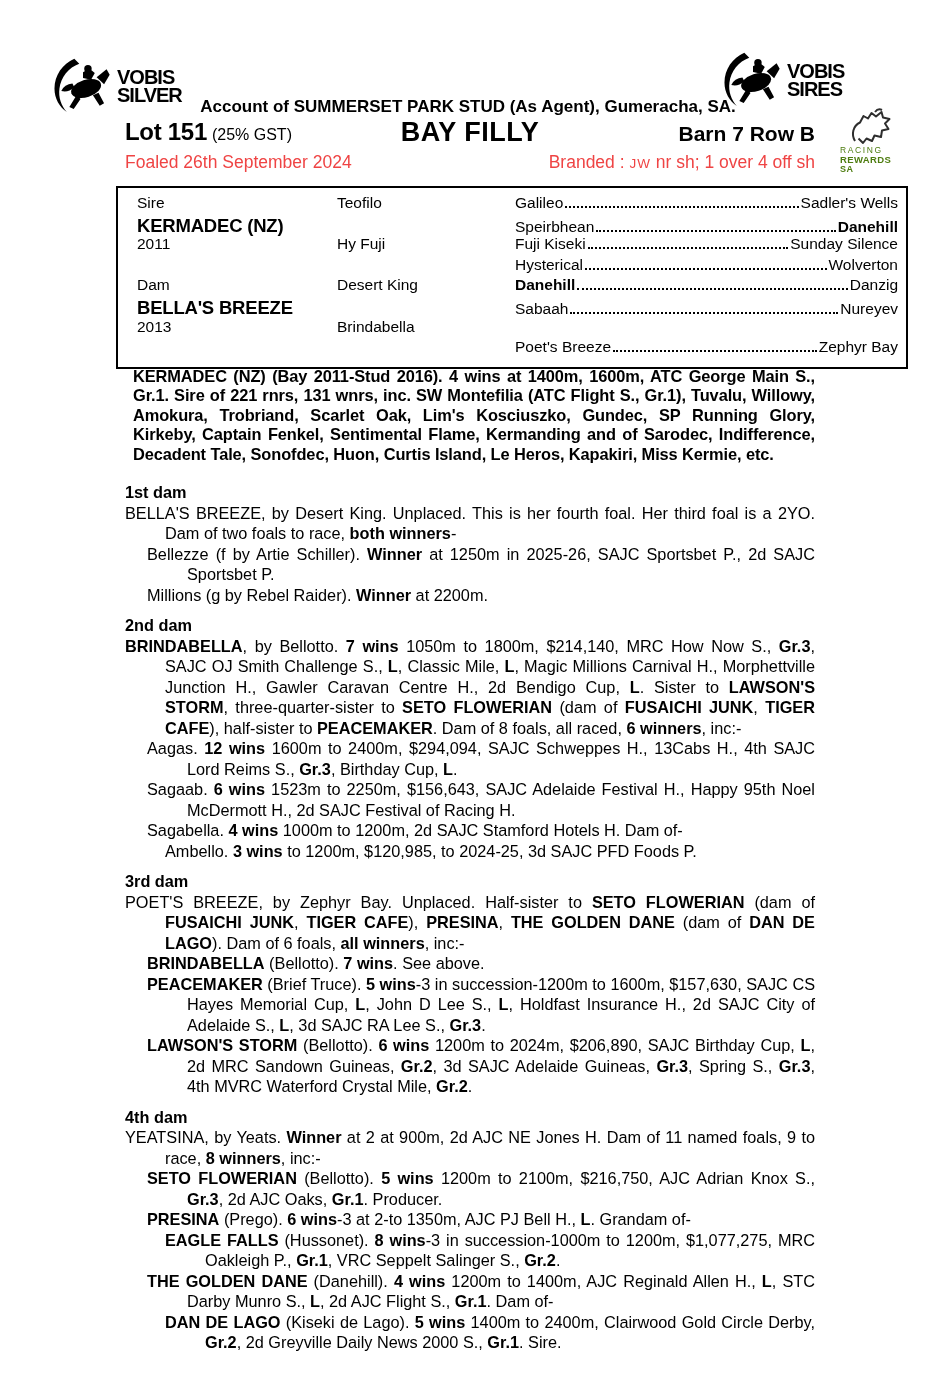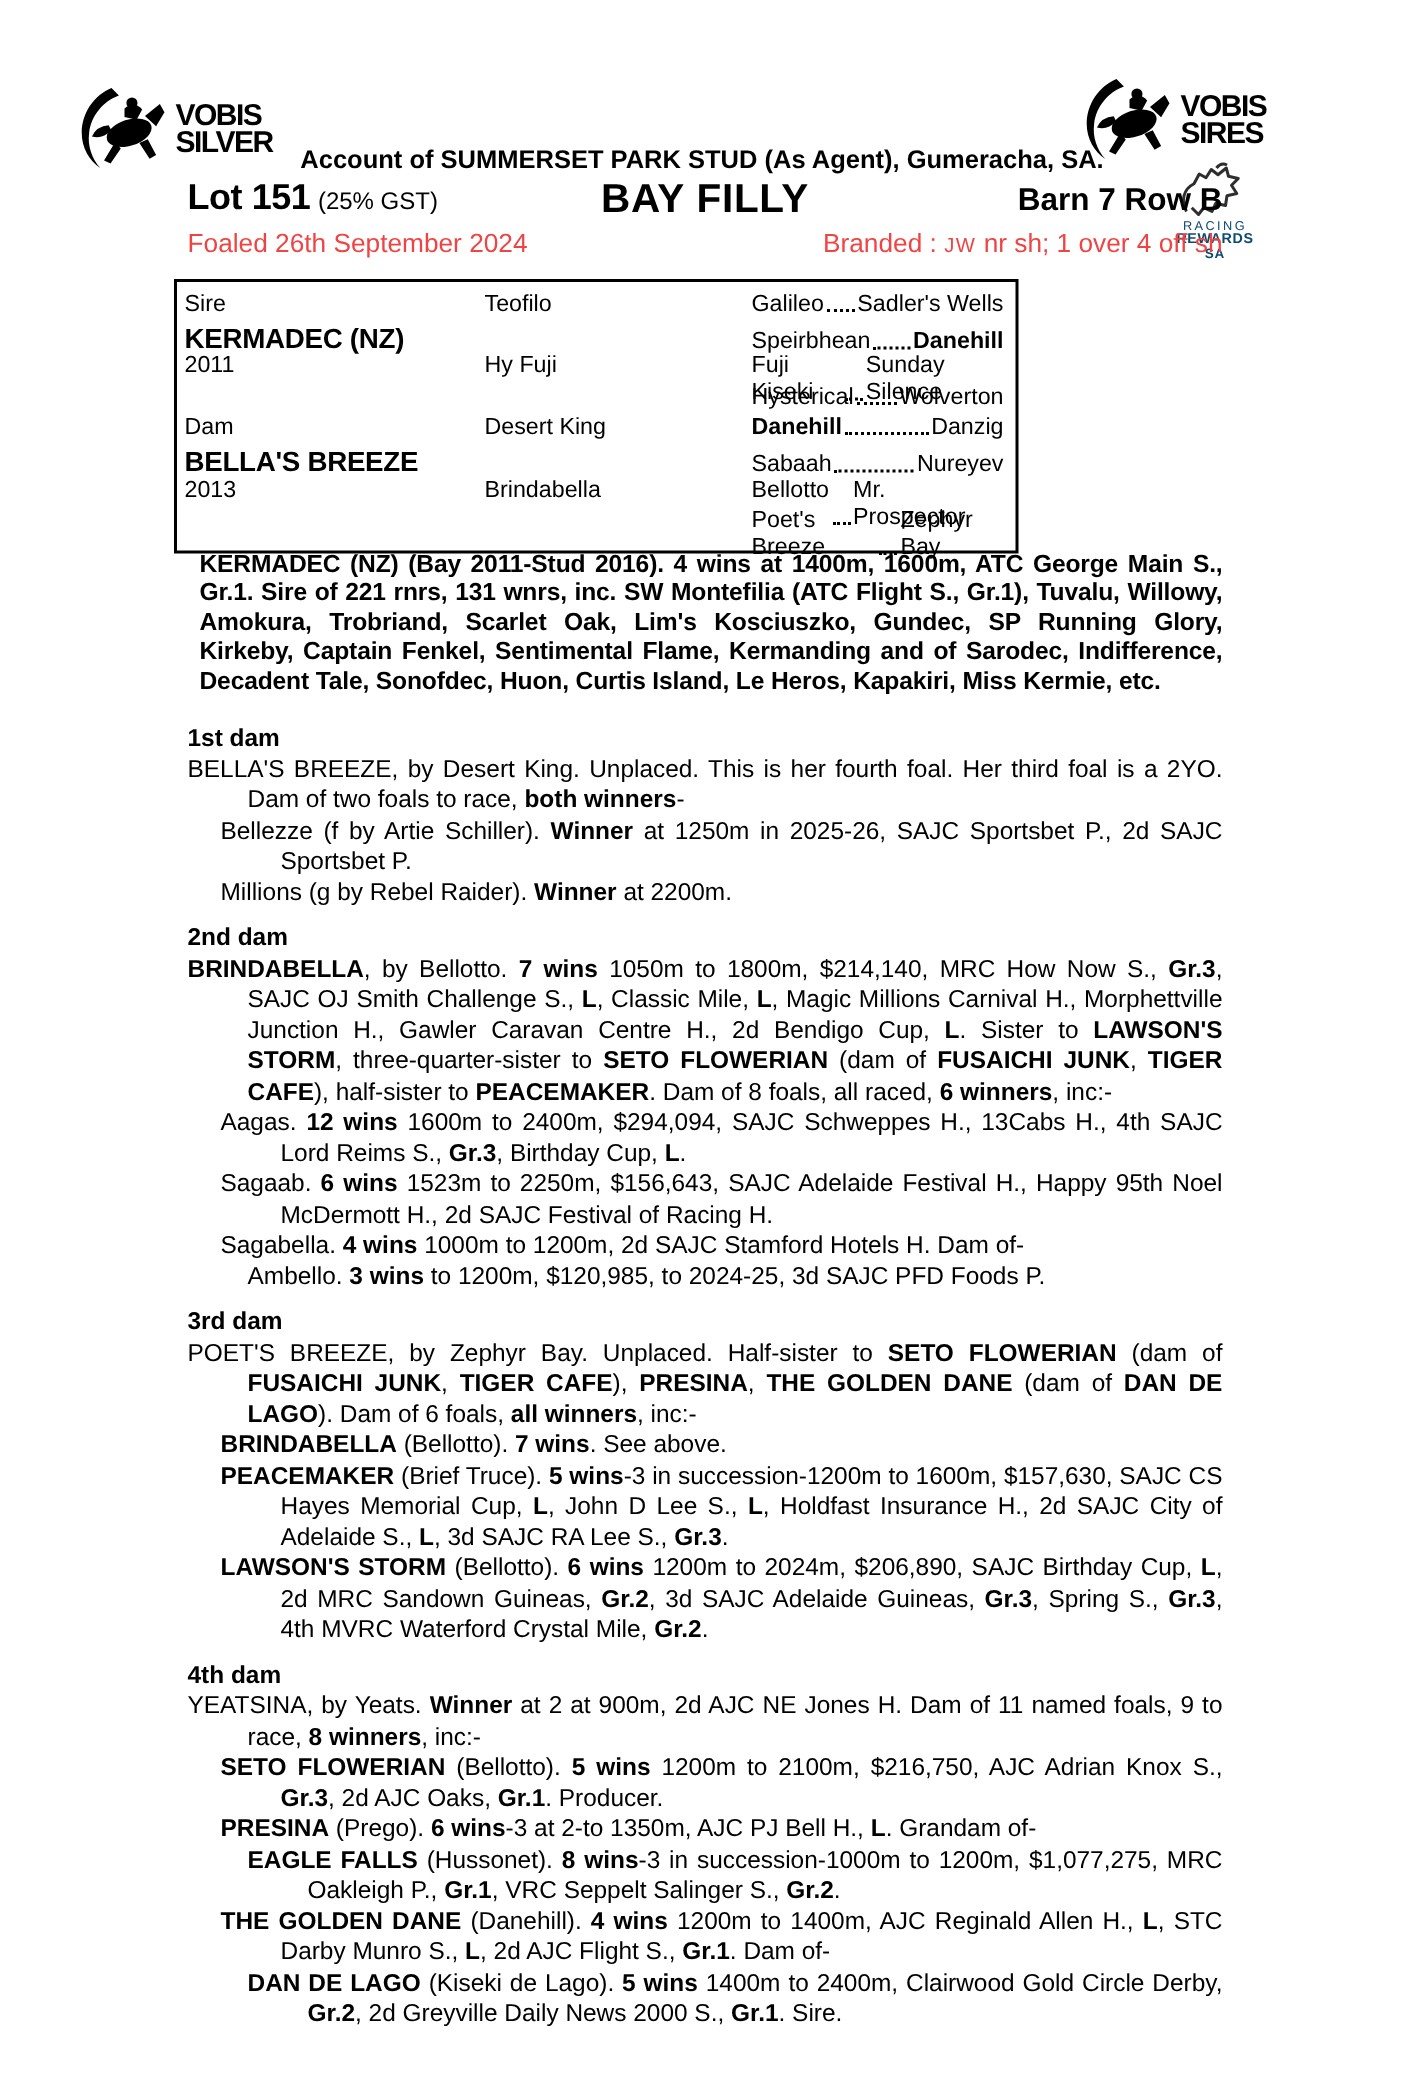--- a/index.html
+++ b/index.html
@@ -7,36 +7,36 @@
         font-family:"Liberation Sans","DejaVu Sans",sans-serif;color:#000;}
 
   
   .hdr{position:absolute;inset:0 0 auto 0;height:186px;}
   .logo{position:absolute;display:flex;align-items:center;gap:3px;}
   .logo-vs{left:52px;top:56px;}
   .logo-vr{left:722px;top:50px;}
   .logo svg{display:block;}
   .vobis-text{font-weight:bold;font-size:20px;line-height:18px;letter-spacing:-1px;}
   .account{position:absolute;left:188px;top:97px;width:560px;text-align:center;font-weight:bold;font-size:17px;white-space:nowrap;}
-  .rr{position:absolute;left:776px;top:104px;width:68px;text-align:center;color:#0c4a6e;line-height:1.08;}
+  .rr{position:absolute;left:840px;top:104px;width:68px;color:#4d7c0f;line-height:1.08;}
   .rr svg{display:block;margin:0 auto;}
   .rr-l1{font-size:8.5px;letter-spacing:1.6px;}
   .rr-l2{font-size:9.5px;font-weight:bold;letter-spacing:.4px;}
   .rr-l3{font-size:9px;font-weight:bold;letter-spacing:.6px;}
   .lotline{position:absolute;left:125px;top:118px;width:690px;height:32px;}
   .lot{font-size:24px;font-weight:bold;letter-spacing:-.3px;margin-top:36px;}
   .gst{font-size:16px;margin-left:5px;}
   .sex-title{position:absolute;left:0;right:0;top:-1px;text-align:center;font-size:27px;font-weight:bold;letter-spacing:.5px;}
   .barn{position:absolute;right:0;top:4px;font-size:21px;font-weight:bold;}
   .subline{position:absolute;left:125px;top:152px;width:690px;display:flex;justify-content:space-between;font-size:17.5px;color:#ef4444;}
   .brand-mark{font-size:13.5px;letter-spacing:1px;}
 
   
-  .pedigree-box{position:absolute;left:116px;top:186px;width:563px;box-sizing:border-box;
-                border:2px solid #000;padding:6px 8px 8px 5px;}
+  .pedigree-box{position:absolute;left:116px;top:186px;width:792px;box-sizing:border-box;
+                border:2px solid #000;padding:6px 8px 8px 19px;}
   .prow{display:flex;height:20.6px;font-size:15.5px;align-items:baseline;}
   .pc1{width:200px;flex:none;white-space:nowrap;}
   .pc2{width:178px;flex:none;white-space:nowrap;}
   .pc3{flex:1;display:flex;align-items:baseline;min-width:0;}
   .k-name{font-weight:bold;font-size:18.5px;letter-spacing:-.2px;}
   .fill{flex:1;align-self:flex-end;margin:0 2px 4px;border-bottom:2px dotted #000;min-width:12px;}
   .b{font-weight:bold;}
 
   
   .sire-summary{position:absolute;left:133px;top:367px;width:682px;font-weight:bold;
@@ -171,25 +171,20 @@
           <span class="pc2"></span>
           <span class="pc3">
             <span>Sabaah</span>
             <span class="fill"></span>
             <span>Nureyev</span>
           </span>
         </div>
         <div class="prow">
           <span class="pc1 k-year">2013</span>
           <span class="pc2">Brindabella</span>
-          <span class="pc3">
-            <span>Bellotto</span>
-            <span class="fill"></span>
-            <span>Mr. Prospector</span>
-          </span>
         </div>
         <div class="prow">
           <span class="pc1"></span>
           <span class="pc2"></span>
           <span class="pc3">
             <span>Poet's Breeze</span>
             <span class="fill"></span>
             <span>Zephyr Bay</span>
           </span>
         </div>

